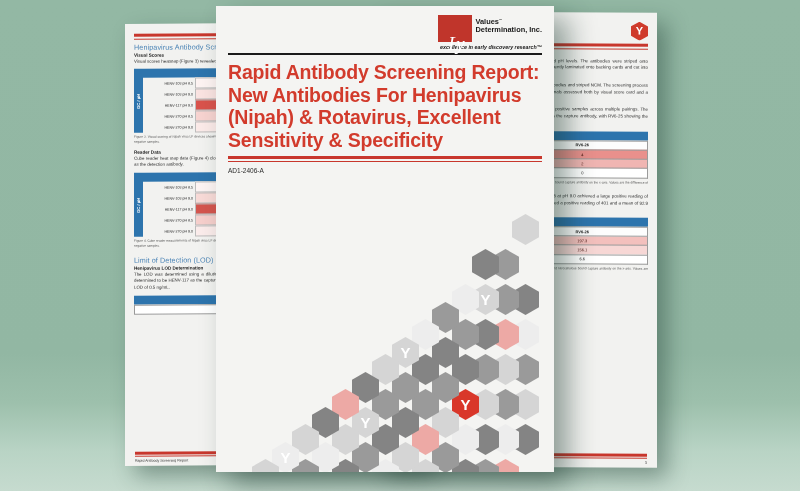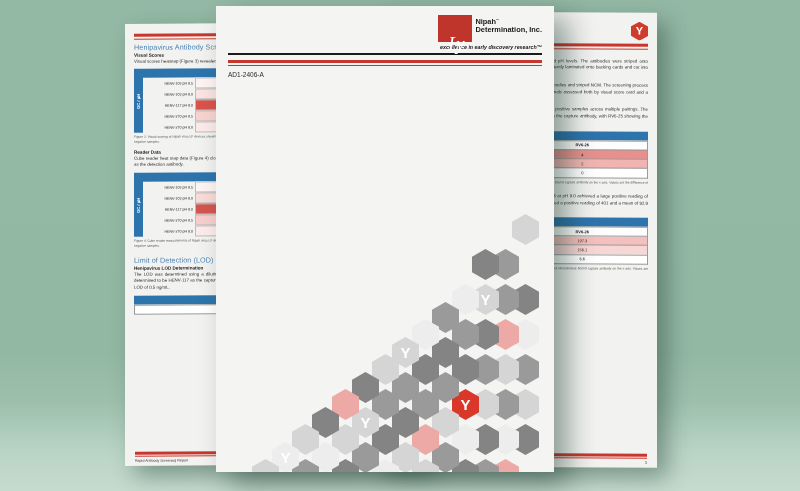--- a/index.html
+++ b/index.html
@@ -473,32 +473,33 @@
       <div class="hex" style="left:36px;top:453px;background:#d5d5d5"></div>
     </div>
 
     <div class="cover-top">
       <div>
         <div class="logo">
           <div class="logo-mark">
             <span class="script">Ly</span>
           </div>
           <div class="logo-txt">
-            <div class="l1"><span>Nipah</span><span class="tm-sm">™</span></div>
+            <div class="l1"><span>Values</span><span class="tm-sm">™</span></div>
             <div class="l1">Determination, Inc.</div>
           </div>
         </div>
         <div class="tagline">excellence in early discovery research™</div>
       </div>
     </div>
 
     <div class="cover-rules">
       <div class="rule-black"></div>
     </div>
 
+    <h1 class="cover-title">Rapid Antibody Screening Report: New Antibodies For Henipavirus (Nipah) &amp; Rotavirus, Excellent Sensitivity &amp; Specificity</h1>
 
     <div class="cover-rules" style="margin-top:5px">
       <div class="rule-thick"></div>
       <div style="height:1.5px"></div>
       <div class="rule-thin"></div>
     </div>
 
     <div class="cover-id">AD1-2406-A</div>
   </div>
 </div>

